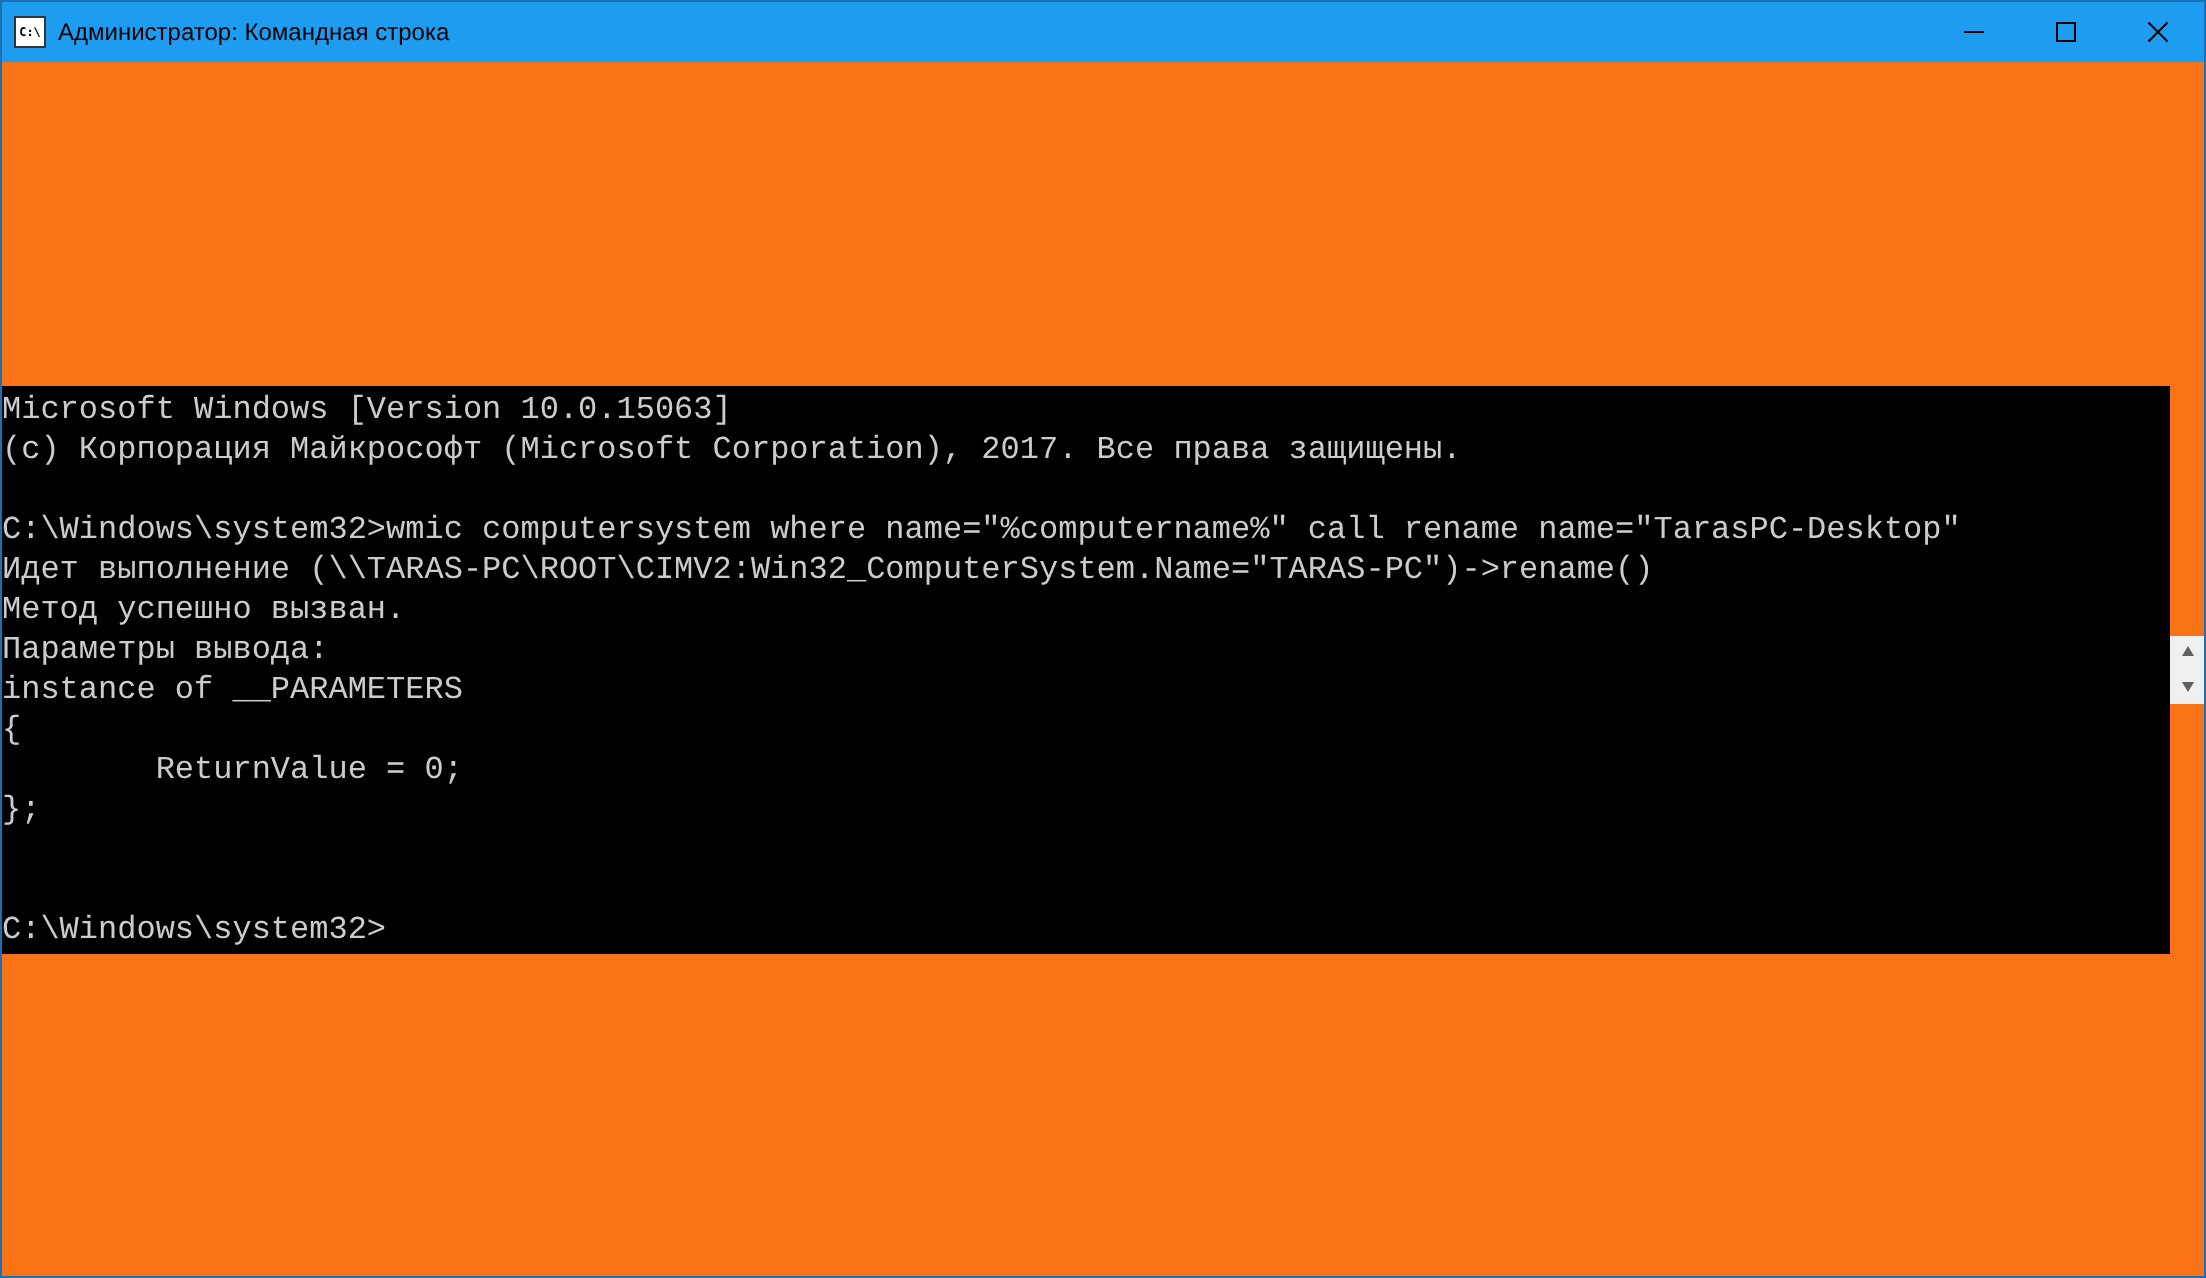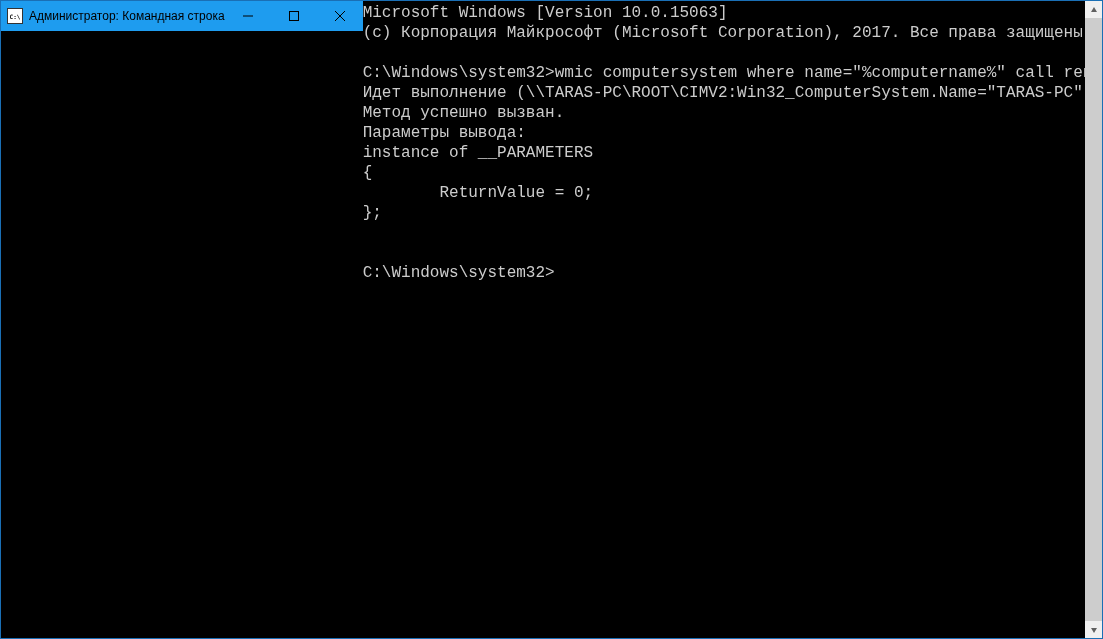--- a/index.html
+++ b/index.html
@@ -12,21 +12,21 @@
       font-family: 'Segoe UI', Tahoma, sans-serif;
       width: 1103px;
       height: 639px;
       overflow: hidden;
     }
     .window {
       width: 1103px;
       height: 639px;
       background: #000;
       display: flex;
-      flex-direction: row;
+      flex-direction: column;
       border: 1px solid #1a6fb5;
     }
     .titlebar {
       height: 30px;
       background: #1e9cef;
       display: flex;
       align-items: center;
       padding-left: 6px;
       color: #000;
       font-size: 12px;
@@ -71,21 +71,22 @@
       color: #000;
     }
     .window-controls svg {
       width: 10px;
       height: 10px;
     }
     .client-area {
       flex: 1;
       display: flex;
       overflow: hidden;
-      background: #3b82f6;
+      background: #f97316;
+      align-items: center;
     }
     .console {
       flex: 1;
       background: #000;
       color: #cccccc;
       font-family: Consolas, 'Courier New', monospace;
       font-size: 16px;
       line-height: 20px;
       padding: 2px 0 2px 0;
       white-space: pre;

